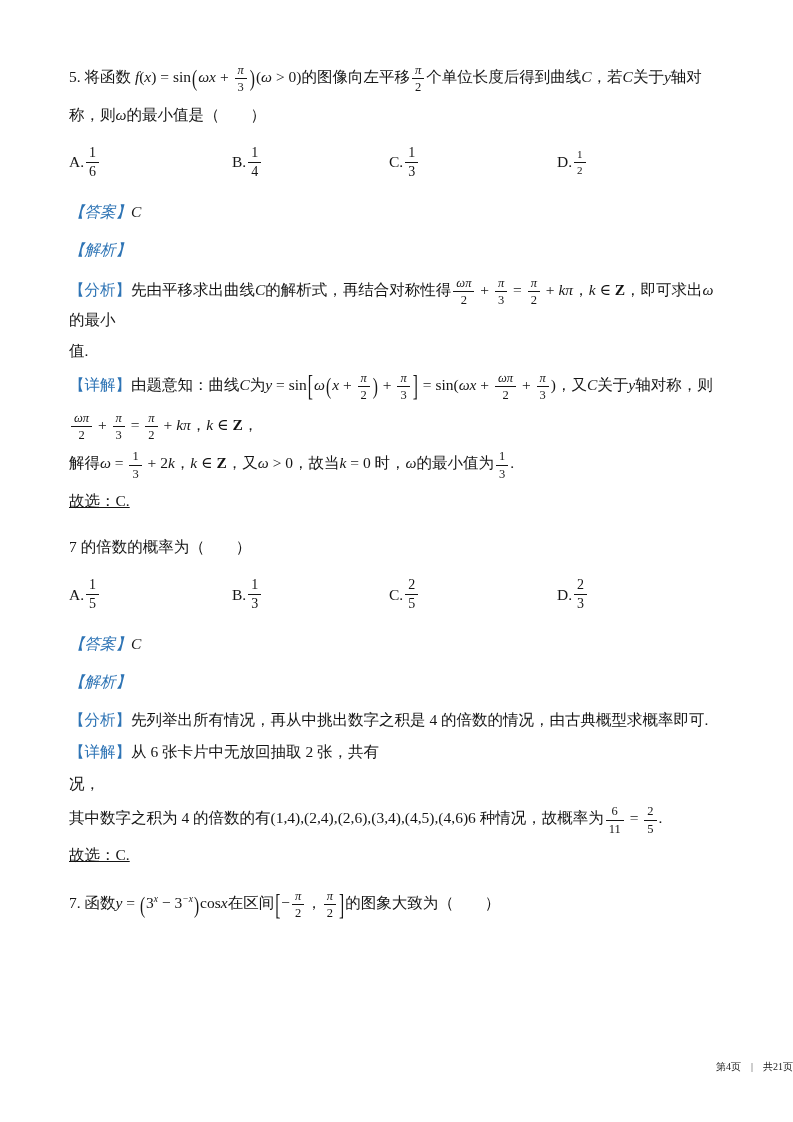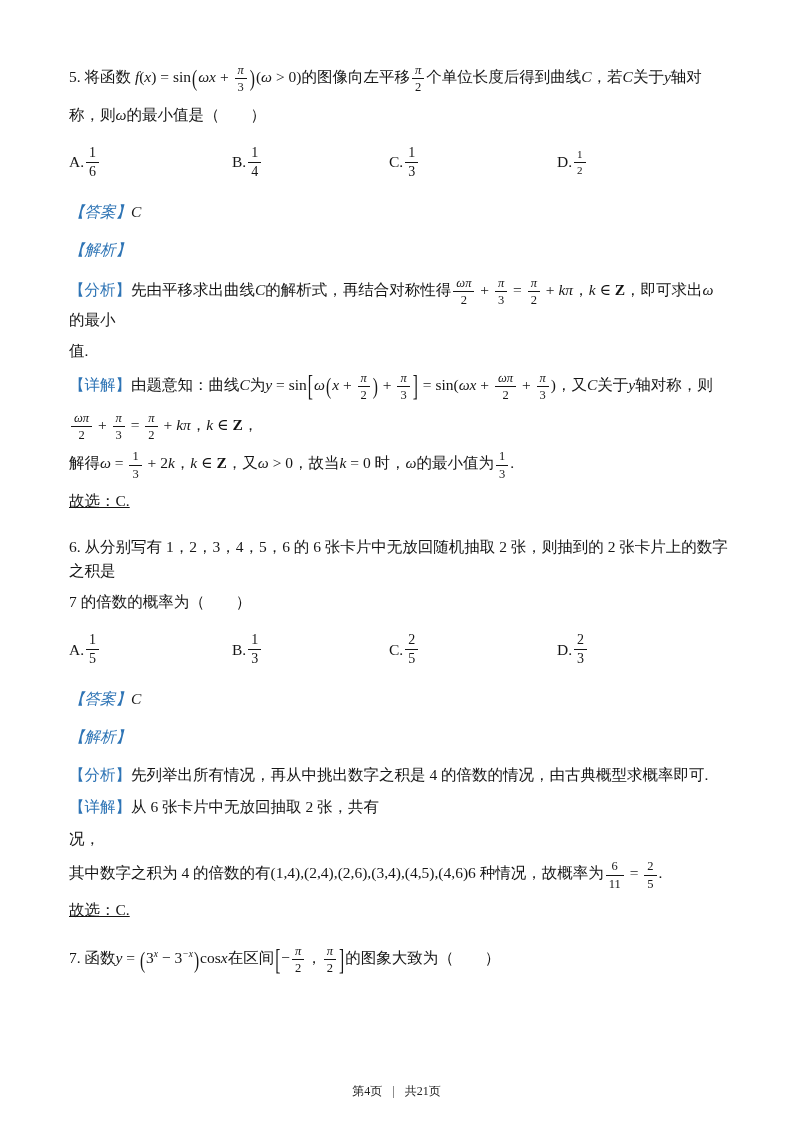--- a/index.html
+++ b/index.html
@@ -31,22 +31,22 @@
   .Big { display: inline-block; transform: scaleY(1.9);  vertical-align: -1px; padding: 0 1px; }
 
   .tag { color: var(--tag-blue, #2e74b5); }
 
   .options { display: grid; grid-template-columns: 163px 157px 168px 1fr;
              margin: 4px 0 20px 0; font-size: 15.5px; align-items: center; }
   .option  { display: flex; align-items: center; }
   .options .frac { font-size: 14px; }
   .options .frac.small { font-size: 11px; }
 
-  .footer { position: absolute; left: 0; right: 0; bottom: 22px; text-align: center;
-            font-size: 12px; color: #222; }
+  .footer { position: absolute; left: 0; right: 0; bottom: 48px; text-align: right;
+            font-size: 10px; color: #222; }
   .footer .sep { margin: 0 10px; color: #444; }
 </style>
 </head>
 <body>
 
 <div class="page">
   <div class="content">
 
     <section>
       <p class="line gap-s">5. 将函数 <span class="mi">f</span>(<span class="mi">x</span>) = sin<span class="big">(</span><span class="mi">ωx</span> + <span class="frac"><span class="num"><span class="mi">π</span></span><span class="den">3</span></span><span class="big">)</span>(<span class="mi">ω</span> &gt; 0)的图像向左平移<span class="frac"><span class="num"><span class="mi">π</span></span><span class="den">2</span></span>个单位长度后得到曲线<span class="mi">C</span>，若<span class="mi">C</span>关于<span class="mi">y</span>轴对</p>
@@ -73,21 +73,20 @@
       <p class="line gap-m"><span class="tag">【解析】</span></p>
       <p class="line gap-xs"><span class="tag">【分析】</span>先由平移求出曲线<span class="mi">C</span>的解析式，再结合对称性得<span class="frac"><span class="num"><span class="mi">ωπ</span></span><span class="den">2</span></span> + <span class="frac"><span class="num"><span class="mi">π</span></span><span class="den">3</span></span> = <span class="frac"><span class="num"><span class="mi">π</span></span><span class="den">2</span></span> + <span class="mi">kπ</span>，<span class="mi">k</span> ∈ <span class="mb">Z</span>，即可求出<span class="mi">ω</span>的最小</p>
       <p class="line gap-s">值.</p>
       <p class="line gap-s"><span class="tag">【详解】</span>由题意知：曲线<span class="mi">C</span>为<span class="mi">y</span> = sin<span class="Big">[</span><span class="mi">ω</span><span class="big">(</span><span class="mi">x</span> + <span class="frac"><span class="num"><span class="mi">π</span></span><span class="den">2</span></span><span class="big">)</span> + <span class="frac"><span class="num"><span class="mi">π</span></span><span class="den">3</span></span><span class="Big">]</span> = sin(<span class="mi">ωx</span> + <span class="frac"><span class="num"><span class="mi">ωπ</span></span><span class="den">2</span></span> + <span class="frac"><span class="num"><span class="mi">π</span></span><span class="den">3</span></span>)，又<span class="mi">C</span>关于<span class="mi">y</span>轴对称，则</p>
       <p class="line gap-xs"><span class="frac"><span class="num"><span class="mi">ωπ</span></span><span class="den">2</span></span> + <span class="frac"><span class="num"><span class="mi">π</span></span><span class="den">3</span></span> = <span class="frac"><span class="num"><span class="mi">π</span></span><span class="den">2</span></span> + <span class="mi">kπ</span>，<span class="mi">k</span> ∈ <span class="mb">Z</span>，</p>
       <p class="line gap-s">解得<span class="mi">ω</span> = <span class="frac"><span class="num">1</span><span class="den">3</span></span> + 2<span class="mi">k</span>，<span class="mi">k</span> ∈ <span class="mb">Z</span>，又<span class="mi">ω</span> &gt; 0，故当<span class="mi">k</span> = 0 时，<span class="mi">ω</span>的最小值为<span class="frac"><span class="num">1</span><span class="den">3</span></span>.</p>
       <p class="line gap-xl">故选：C.</p>
     </section>
 
     <section>
-      <p class="line gap-xs">6. 从分别写有 1，2，3，4，5，6 的 6 张卡片中无放回随机抽取 2 张，则抽到的 2 张卡片上的数字之积是</p>
       <p class="line gap-l">7 的倍数的概率为（　　）</p>
       <div class="options">
         <div class="option">A. <span class="frac">
               <span class="num">1</span>
               <span class="den">5</span>
             </span></div>
         <div class="option">B. <span class="frac">
               <span class="num">1</span>
               <span class="den">3</span>
             </span></div>

